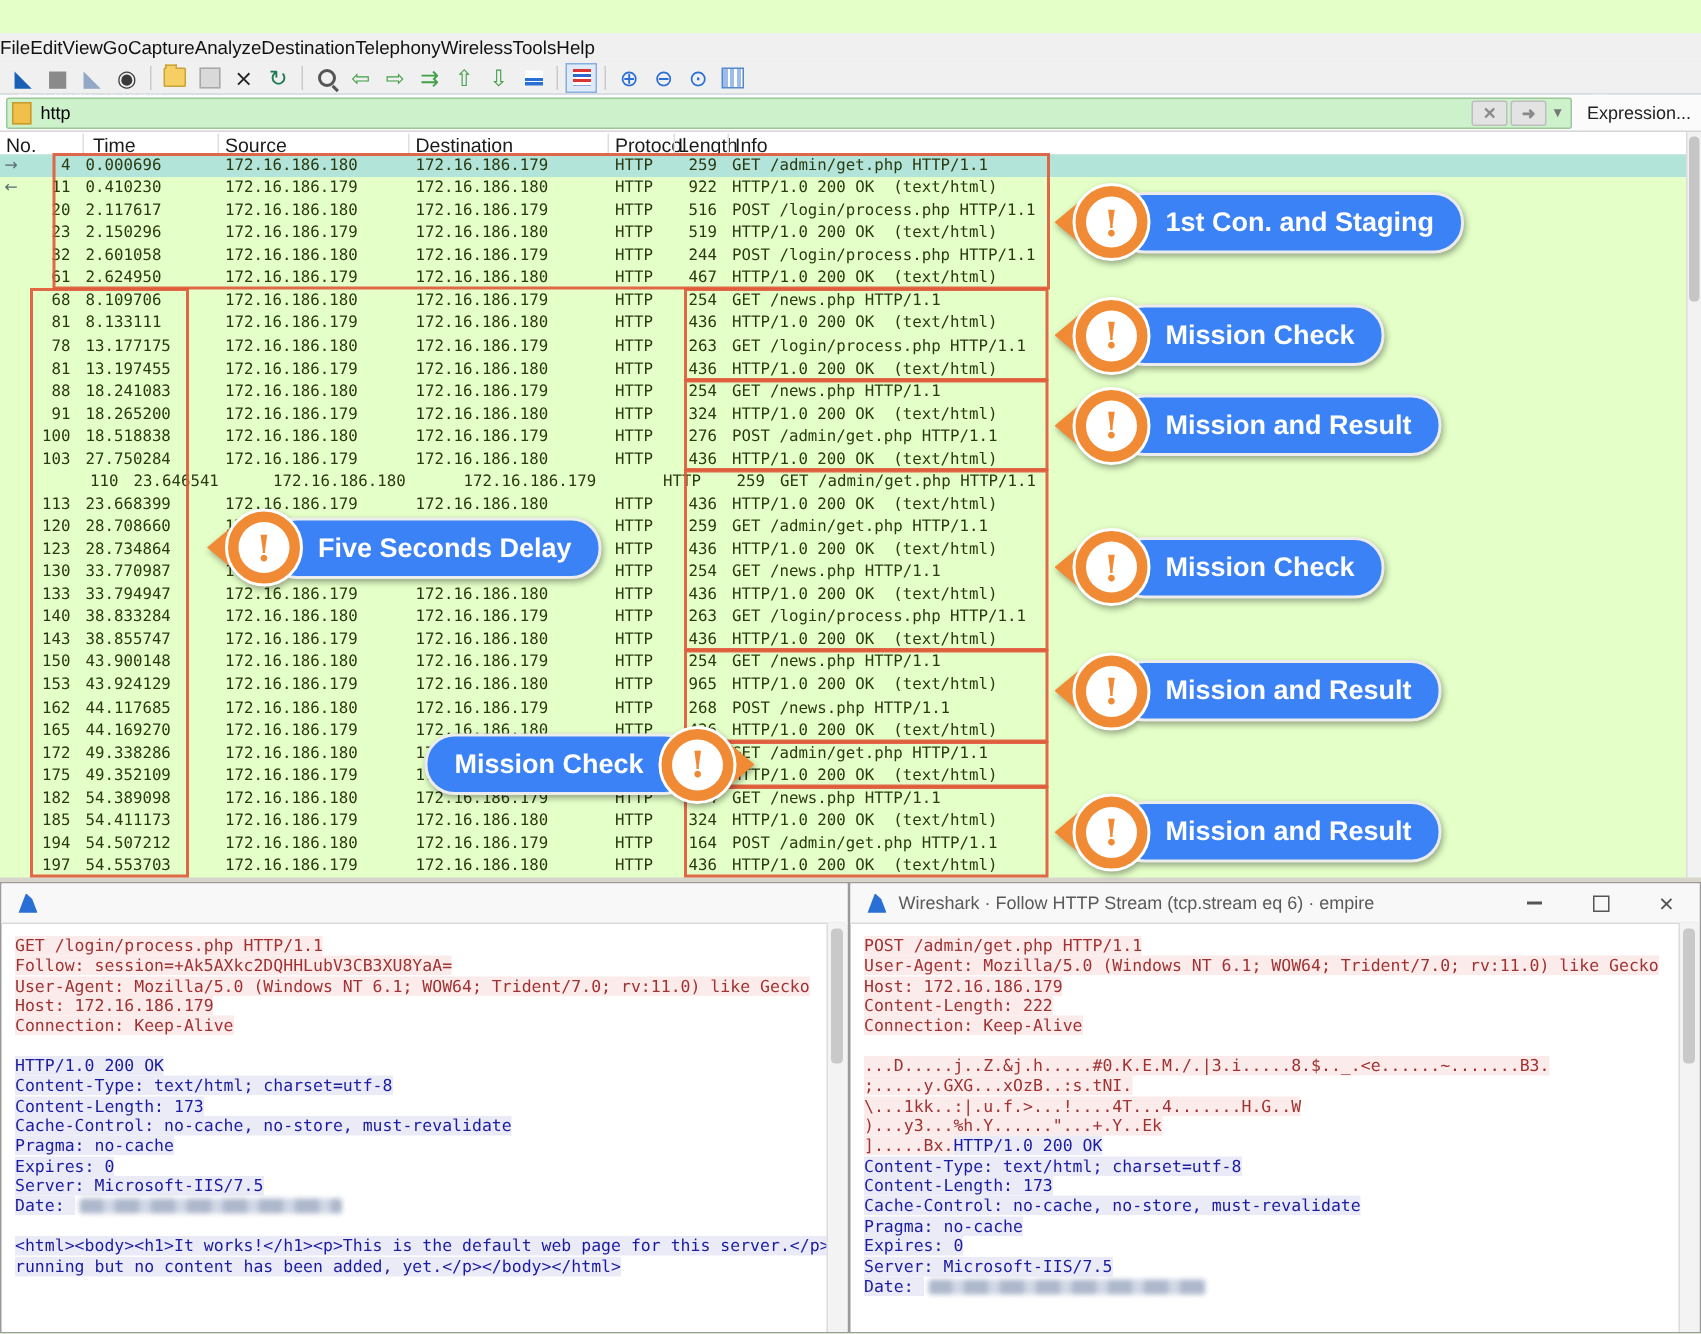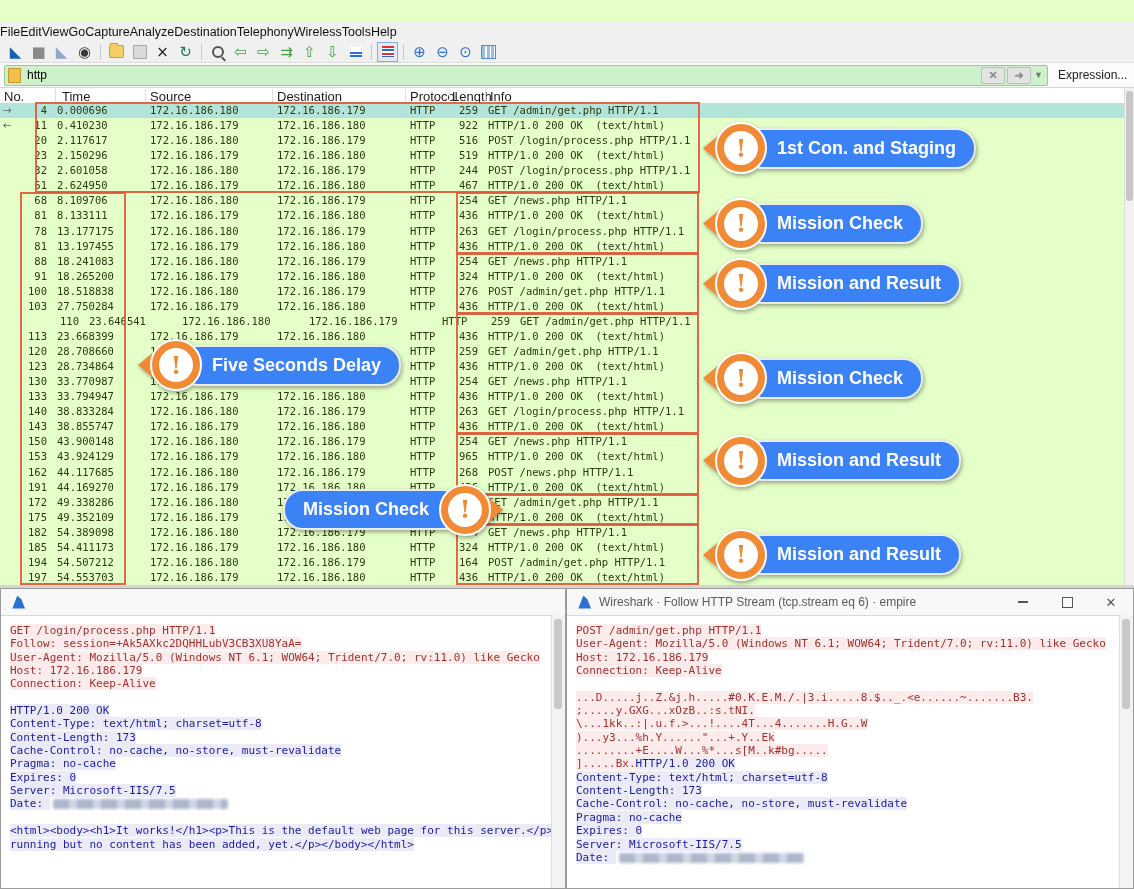--- a/index.html
+++ b/index.html
@@ -432,21 +432,21 @@
     <div class="prow" style="top: 361.5px;">
       <span class="c-no">162</span>
       <span class="c-time">44.117685</span>
       <span class="c-src">172.16.186.180</span>
       <span class="c-dst">172.16.186.179</span>
       <span class="c-proto">HTTP</span>
       <span class="c-len">268</span>
       <span class="c-info">POST /news.php HTTP/1.1</span>
     </div>
     <div class="prow" style="top: 376.562px;">
-      <span class="c-no">191</span>
+      <span class="c-no">165</span>
       <span class="c-time">44.169270</span>
       <span class="c-src">172.16.186.179</span>
       <span class="c-dst">172.16.186.180</span>
       <span class="c-proto">HTTP</span>
       <span class="c-len">436</span>
       <span class="c-info">HTTP/1.0 200 OK  (text/html)</span>
     </div>
     <div class="prow" style="top: 391.625px;">
       <span class="c-no">172</span>
       <span class="c-time">49.338286</span>
@@ -613,27 +613,27 @@
           <span class="swin-btn">
             <span class="box"></span>
           </span>
           <span class="swin-btn">✕</span>
         </div>
       </div>
       <div class="swin-body">
         <div class="sline"><span class="seg-client">POST /admin/get.php HTTP/1.1</span></div>
         <div class="sline"><span class="seg-client">User-Agent: Mozilla/5.0 (Windows NT 6.1; WOW64; Trident/7.0; rv:11.0) like Gecko</span></div>
         <div class="sline"><span class="seg-client">Host: 172.16.186.179</span></div>
+        <div class="sline"><span class="seg-client">Content-Length: 222</span></div>
         <div class="sline"><span class="seg-client">Connection: Keep-Alive</span></div>
         <div class="sline">&nbsp;</div>
         <div class="sline"><span class="seg-client">...D.....j..Z.&amp;j.h.....#0.K.E.M./.|3.i.....8.$.._.&lt;e......~.......B3.</span></div>
         <div class="sline"><span class="seg-client">;.....y.GXG...xOzB..:s.tNI.</span></div>
         <div class="sline"><span class="seg-client">\...1kk..:|.u.f.&gt;...!....4T...4.......H.G..W</span></div>
         <div class="sline"><span class="seg-client">)...y3...%h.Y......"...+.Y..Ek</span></div>
-        <div class="sline"><span class="seg-client">.........+E....W...%*...s[M..k#bg.....</span></div>
         <div class="sline"><span class="seg-client">].....Bx.</span><span class="seg-server">HTTP/1.0 200 OK</span></div>
         <div class="sline"><span class="seg-server">Content-Type: text/html; charset=utf-8</span></div>
         <div class="sline"><span class="seg-server">Content-Length: 173</span></div>
         <div class="sline"><span class="seg-server">Cache-Control: no-cache, no-store, must-revalidate</span></div>
         <div class="sline"><span class="seg-server">Pragma: no-cache</span></div>
         <div class="sline"><span class="seg-server">Expires: 0</span></div>
         <div class="sline"><span class="seg-server">Server: Microsoft-IIS/7.5</span></div>
         <div class="sline"><span class="seg-server">Date: </span><span class="redact seg-server" style="width: 185px;"></span></div>
       </div>
       <div class="swin-scroll">

